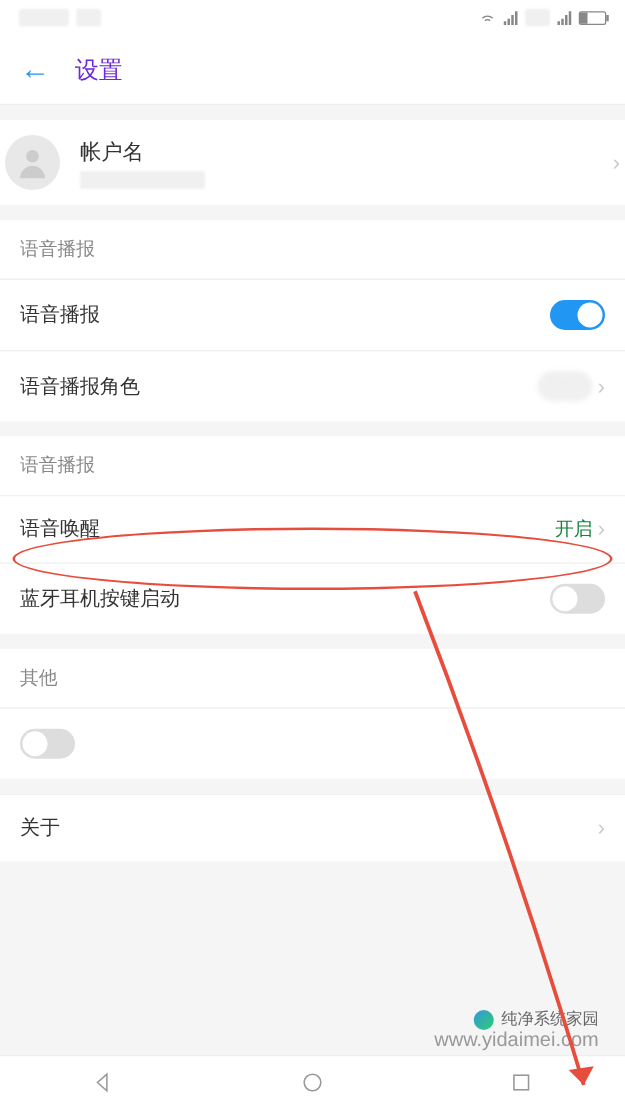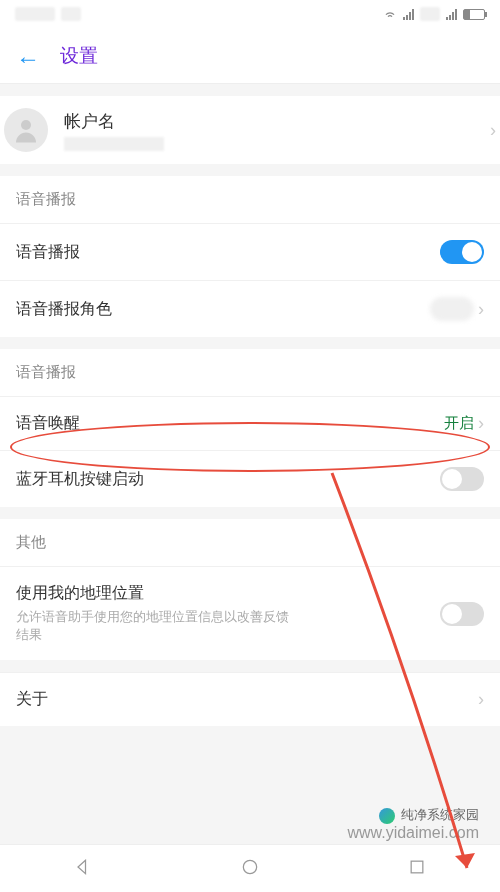--- a/index.html
+++ b/index.html
@@ -335,24 +335,20 @@
 <div class="row">
   <div class="row-label">蓝牙耳机按键启动</div>
   <div class="toggle off"></div>
 </div>
 
 <div class="section-gap"></div>
 
 <div class="section-header">其他</div>
 
 <div class="row">
-  <div>
-    <div class="row-label">使用我的地理位置</div>
-    <div class="row-sub">允许语音助手使用您的地理位置信息以改善反馈结果</div>
-  </div>
   <div class="toggle off"></div>
 </div>
 
 <div class="section-gap"></div>
 
 <div class="row">
   <div class="row-label">关于</div>
   <span class="chevron">›</span>
 </div>
 

